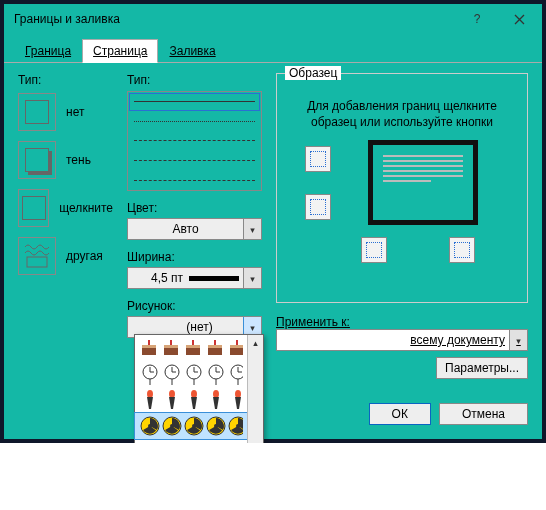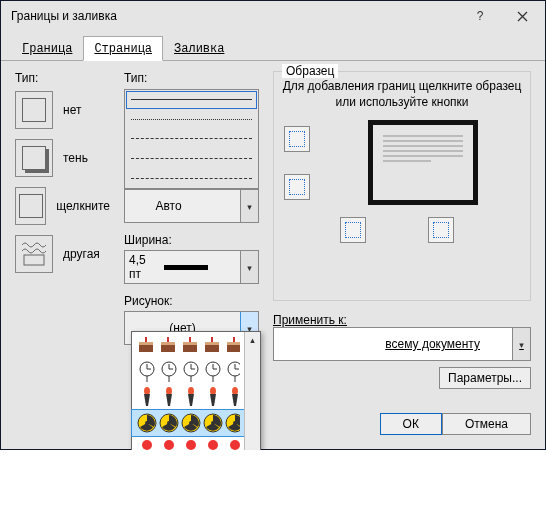--- a/index.html
+++ b/index.html
@@ -1,24 +1,24 @@
 <!DOCTYPE html>
 <html><head>
 <meta charset="utf-8">
 <style>
   * { box-sizing: border-box; font-family: "Segoe UI", Tahoma, sans-serif; font-size: 12px; }
   body { margin: 0; background: #fff; }
-  .dialog { width: 546px; border: 1px solid #0f172a; background: #e5e5e5; box-shadow: 2px 2px 8px rgba(0,0,0,.2); position: relative; }
+  .dialog { width: 546px; border: 4px solid #0f172a; background: #14b8a6; box-shadow: 2px 2px 8px rgba(0,0,0,.2); position: relative; }
   .titlebar { height: 30px; display: flex; align-items: center; padding: 0 2px 0 10px; }
   .titlebar .title { flex: 1; }
   .titlebar .tb-btn { width: 42px; height: 28px; display: flex; align-items: center; justify-content: center; color: #333; }
   .tabs { display: flex; border-bottom: 1px solid #aaa; padding: 0 10px; margin-top: 4px; }
   .tab { padding: 4px 10px; border: 1px solid transparent; position: relative; top: 1px; cursor: default; }
   .tab.active { border: 1px solid #aaa; border-bottom: 1px solid #fff; background: #fff; }
-  .tab .u { text-decoration: underline; font-family: Liberation Mono, monospace; }
+  .tab .u { text-decoration: underline; }
   .body { padding: 10px 14px 14px 14px; display: flex; gap: 14px; }
   .col-left { width: 95px; }
   .col-mid { width: 135px; }
   .col-right { flex: 1; }
   .section-label { margin-bottom: 4px; }
   .type-list { display: flex; flex-direction: column; gap: 6px; }
   .type-item { display: flex; align-items: center; gap: 10px; height: 42px; }
   .type-item .swatch { width: 38px; height: 38px; border: 1px solid #888; display: flex; align-items: center; justify-content: center; position: relative; }
   .type-item.selected .swatch { outline: 2px solid #2a6fd3; outline-offset: 1px; }
   .type-item .swatch .inner { width: 24px; height: 24px; border: 1px solid #666; }
@@ -30,43 +30,43 @@
   .line-list { border: 1px solid #888; height: 100px; overflow: hidden; display: flex; flex-direction: column; }
   .line-item { height: 20px; display: flex; align-items: center; padding: 0 6px; }
   .line-item.selected { outline: 1px solid #2a6fd3; outline-offset: -2px; }
   .line-sample { width: 100%; height: 0; }
   .ls-solid { border-top: 1px solid #333; }
   .ls-dot   { border-top: 1px dotted #333; }
   .ls-dash  { border-top: 1px dashed #333; }
   .ls-dashl { border-top: 1.5px dashed #333; }
   .ls-dd    { border-top: 1px dashed #333; }
   .field-label { margin-top: 10px; margin-bottom: 3px; }
-  .combo { display: flex; border: 1px solid #888; height: 34px; background: #eee; gap: 28px; }
+  .combo { display: flex; border: 1px solid #888; height: 22px; background: #eee; }
   .combo .val { flex: 1; display: flex; align-items: center; justify-content: center; padding: 0 4px; background: #eee; }
   .combo .val.left { justify-content: flex-end; }
   .combo .drop { width: 18px; display: flex; align-items: center; justify-content: center; border-left: 1px solid #888; background: #e1e1e1; }
   .pattern-combo { position: relative; padding-left: 28px; }
   .pattern-popup { position: absolute; left: 130px; top: 330px; width: 130px; border: 1px solid #666; background: #fff; box-shadow: 2px 2px 5px rgba(0,0,0,.3); z-index: 10; }
   .pattern-popup .scroll { position: absolute; right: 0; top: 0; bottom: 0; width: 16px; background: #eee; border-left: 1px solid #bbb; display: flex; flex-direction: column; justify-content: space-between; align-items: center; }
   .pattern-rows { margin-right: 16px; }
   .prow { height: 26px; display: flex; align-items: center; justify-content: space-around; padding: 2px 4px; }
   .prow.selected { background: #bfe3ff; outline: 1px solid #3a8fd8; }
-  .fieldset { border: 1px solid #ccc; padding: 2px; position: relative; height: 230px; }
+  .fieldset { border: 1px solid #ccc; padding: 20px; position: relative; height: 230px; }
   .legend { position: absolute; top: -8px; left: 8px; background: #fff; padding: 0 4px; }
   .sample-msg { text-align: center; margin: 4px 0 10px 0; line-height: 1.35; }
   .sample-area { display: flex; gap: 8px; align-items: center; }
   .side-btns { display: flex; flex-direction: column; gap: 22px; margin-left: 8px; }
   .side-btn { width: 26px; height: 26px; border: 1px solid #888; background: #f3f3f3; display: flex; align-items: center; justify-content: center; }
   .side-btn .dot-border { width: 16px; height: 16px; border: 1px dotted #2a6fd3; }
   .page-preview { width: 110px; height: 85px; border: 5px solid #111; margin: 0 auto; display: flex; flex-direction: column; gap: 3px; padding: 10px; }
   .page-preview .ln { height: 2px; background: #bbb; }
   .bottom-side-btns { display: flex; gap: 62px; margin-top: 12px; margin-left: 64px; }
   .apply-row { margin-top: 12px; text-decoration: underline; }
   .params-btn { margin-top: 6px; padding: 3px 8px; border: 1px solid #888; background: #eee; display: inline-block; float: right; }
-  .footer { display: flex; justify-content: flex-end; padding: 10px 14px 14px 0; }
+  .footer { display: flex; justify-content: flex-end; gap: 8px; padding: 10px 14px 14px 0; }
   .btn { padding: 3px 22px; border: 1px solid #888; background: #eee; }
   .btn.default { border: 1px solid #0a64c2; }
   .u { text-decoration: underline; }
   .chev::before { content: "▾"; font-size: 9px; color: #333; }
   .chev-up::before { content: "▴"; font-size: 9px; color: #333; }
   .width-line { display:inline-block; width:50px; height:5px; background:#000; margin-left:6px; vertical-align:middle;}
 </style>
 </head>
 <body>
 
@@ -136,20 +136,21 @@
             <div class="line-sample ls-dash"></div>
           </div>
         <div class="line-item">
             <div class="line-sample ls-dashl"></div>
           </div>
         <div class="line-item">
             <div class="line-sample ls-dd"></div>
           </div>
       </div>
 
+      <div class="field-label">Цвет:</div>
       <div class="combo">
         <div class="val">Авто</div>
         <div class="drop">
             <span class="chev"></span>
           </div>
       </div>
 
       <div class="field-label">Ширина:</div>
       <div class="combo">
         <div class="val left">

